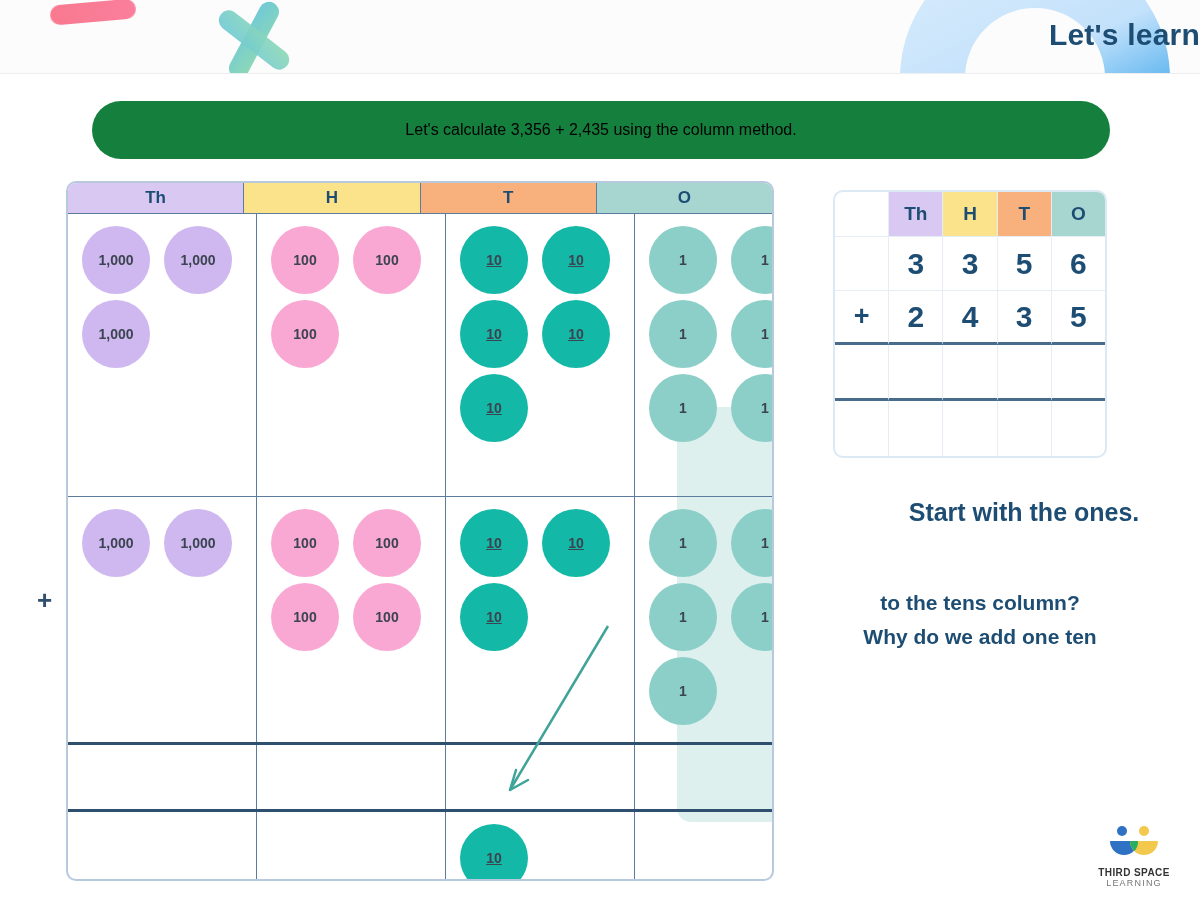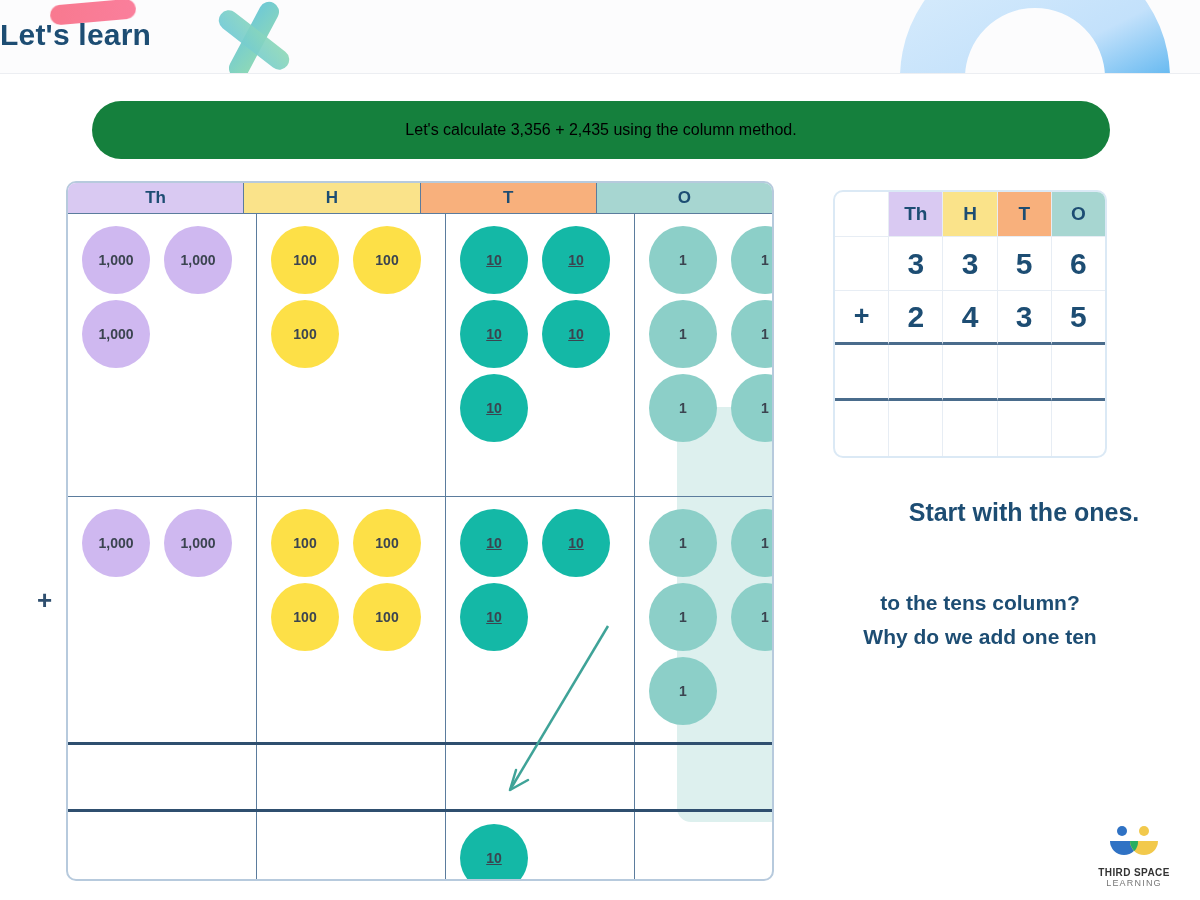--- a/index.html
+++ b/index.html
@@ -14,21 +14,21 @@
   
   .header {
     position: absolute; left: 0; top: 0;
     width: 1200px; height: 74px;
     background: #fcfcfd;
     border-bottom: 1px solid #eceef2;
     overflow: hidden;
   }
   .header-title {
     position: absolute; left: 0; top: 18px; width: 1200px;
-    text-align: left;
+    text-align: right;
     font-size: 30px; font-weight: bold; color: #1d4d73;
     letter-spacing: .2px;
   }
   .deco-pink {
     position: absolute; left: 50px; top: 2px;
     width: 86px; height: 20px; border-radius: 12px;
     background: linear-gradient(100deg, #f8798f, #fa7f9c);
     transform: rotate(-5deg);
     filter: blur(.3px);
   }
@@ -95,21 +95,21 @@
     display: flex; flex-wrap: wrap;
     width: 164px; column-gap: 14px; row-gap: 6px;
   }
   .counter {
     width: 68px; height: 68px; border-radius: 50%;
     display: flex; align-items: center; justify-content: center;
     font-size: 14px; font-weight: bold; color: #3b4450;
     flex: 0 0 auto;
   }
   .counter.th  { background: #cfb8f0; }
-  .counter.h   { background: #fde047; }
+  .counter.h   { background: #f9a8d4; }
   .counter.t   { background: #14b8a6; text-decoration: underline; }
   .counter.o   { background: #8ccfc8; }
 
   
   .ones-highlight {
     position: absolute;
     left: 609px; top: 224px;
     width: 152px; height: 415px;
     background: #ddf0ee;
     border-radius: 14px;

